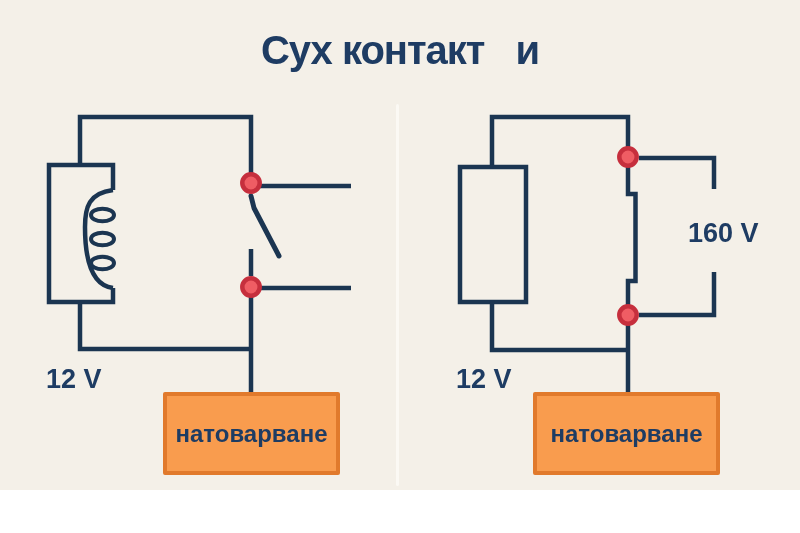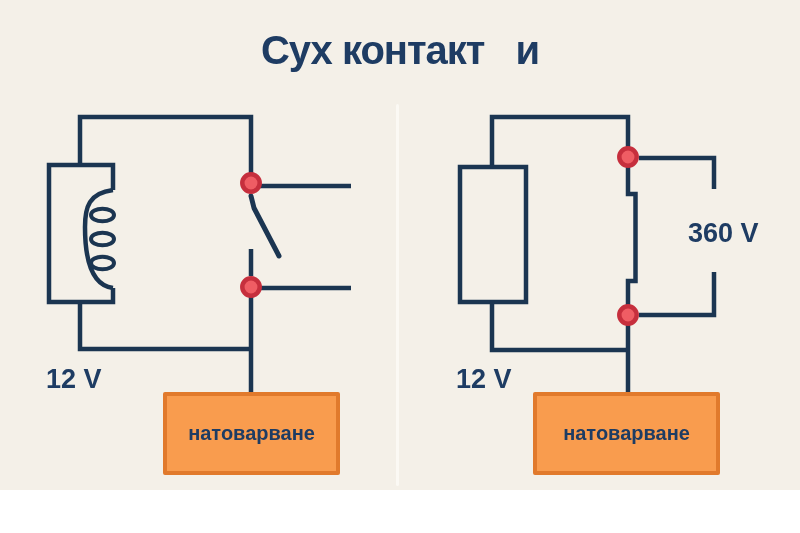--- a/index.html
+++ b/index.html
@@ -80,21 +80,21 @@
     height: 83px;
     background: var(--load-fill, #f99c4e);
     border: 4px solid var(--load-border, #e17a2c);
     border-radius: 2px;
     box-sizing: border-box;
     display: flex;
     align-items: center;
     justify-content: center;
     color: var(--navy-text, #1e3c63);
     font-weight: 700;
-    font-size: 20px;
+    font-size: 24px;
   }
   .load-box.left-load { left: 163px; width: 177px; }
   .load-box.right-load { left: 533px; width: 187px; }
 </style>
 </head>
 <body>
 
 <div class="stage">
 
   <h1 class="title-row" style="margin:0">
@@ -152,21 +152,21 @@
 
       <circle class="contact-dot" cx="628" cy="157" r="8.7"></circle>
       <circle class="contact-dot" cx="628" cy="315" r="8.7"></circle>
     </g>
   </svg>
 
   <div class="label" style="left:46px; top:364px;">12 V</div>
 
   <div class="label" style="left:456px; top:364px;">12 V</div>
 
-  <div class="label" style="left:688px; top:218px;">360 V</div>
+  <div class="label" style="left:688px; top:218px;">160 V</div>
 
   <div class="load-box left-load">
     <span>натоварване</span>
   </div>
 
   <div class="load-box right-load">
     <span>натоварване</span>
   </div>
 
 </div>

